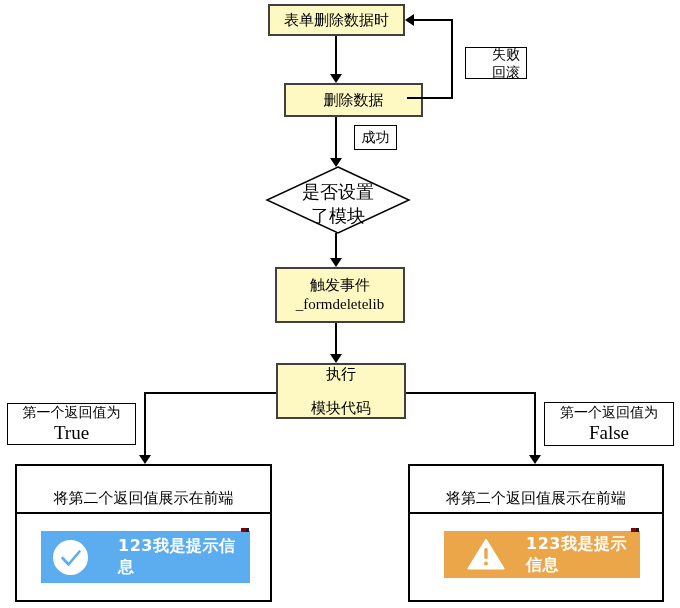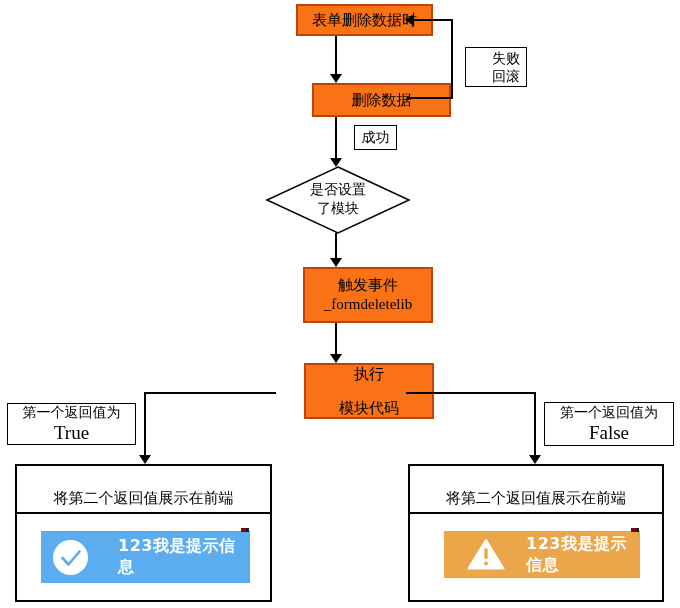--- a/index.html
+++ b/index.html
@@ -2,23 +2,23 @@
 <html><head>
 <meta charset="utf-8">
 <style>
   * { margin:0; padding:0; box-sizing:border-box; }
   body { background:#ffffff; font-family:"DejaVu Sans", sans-serif; }
   #stage {
     position:relative; width:680px; height:608px; background:#ffffff;
     color:#000; overflow:hidden;
   }
   .node {
-    position:absolute; border:2px solid #c2410c; background:#f97316;
+    position:absolute; border:2px solid #404040; background:#fef9c3;
     display:flex; flex-direction:column; align-items:center; justify-content:center;
-    font-size:15px; line-height:1.25; text-align:center;margin-left:28px;
+    font-size:15px; line-height:1.25; text-align:center;
   }
   .label-box {
     position:absolute; border:1px solid #000; background:#fff;
     display:flex; flex-direction:column; align-items:center; justify-content:center;
     font-size:14px; line-height:1.3; text-align:center;
   }
   .latin-serif { font-family:"Liberation Serif", serif; font-size:19px; }
   .line { position:absolute; background:#000; }
   .arrow-down {
     position:absolute; width:0; height:0;
@@ -26,21 +26,21 @@
     border-top:9px solid #000;
   }
   .arrow-left {
     position:absolute; width:0; height:0;
     border-top:6px solid transparent; border-bottom:6px solid transparent;
     border-right:9px solid #000;
   }
   .diamond-wrap { position:absolute; left:265px; top:165px; width:146px; height:70px; }
   .diamond-text {
     position:absolute; left:265px; top:180px; width:146px;
-    font-size:14px; line-height:1.35; text-align:center;
+    font-size:18px; line-height:1.35; text-align:center;
   }
   .result-box {
     position:absolute; top:464px; height:138px;
     border:2px solid #000; background:#fff;
   }
   .result-title {
     height:48px; border-bottom:2px solid #000;
     font-size:15px; text-align:center; padding-top:23px;
   }
   .toast {
@@ -65,21 +65,21 @@
 <div id="stage">
 
   <div class="node" style="left:268px; top:4px; width:137px; height:32px;">
     <span>表单删除数据时</span>
   </div>
 
   <div class="node" style="left:284px; top:83px; width:139px; height:34px;">
     <span>删除数据</span>
   </div>
 
-  <div class="label-box" style="left:465px; top:47px; width:62px; height:40px;padding-left:20px;">
+  <div class="label-box" style="left:465px; top:47px; width:62px; height:32px;padding-left:20px;">
     <span>失败回滚</span>
   </div>
 
   <div class="label-box" style="left:354px; top:125px; width:43px; height:25px;">
     <span>成功</span>
   </div>
 
   <div class="diamond-wrap">
     <svg width="146" height="70">
       <polygon points="73,2 144,35 73,68 2,35" fill="#ffffff" stroke="#000000" stroke-width="1.5"></polygon>

